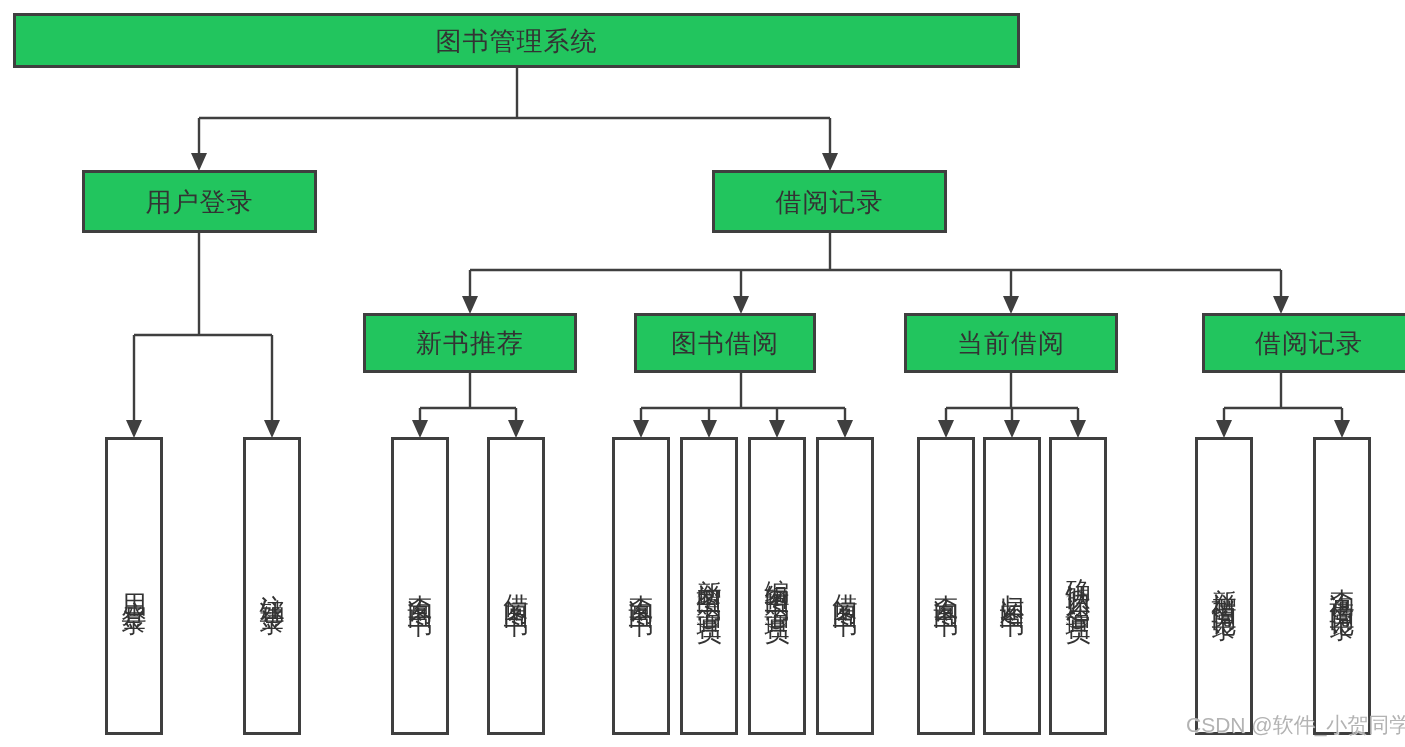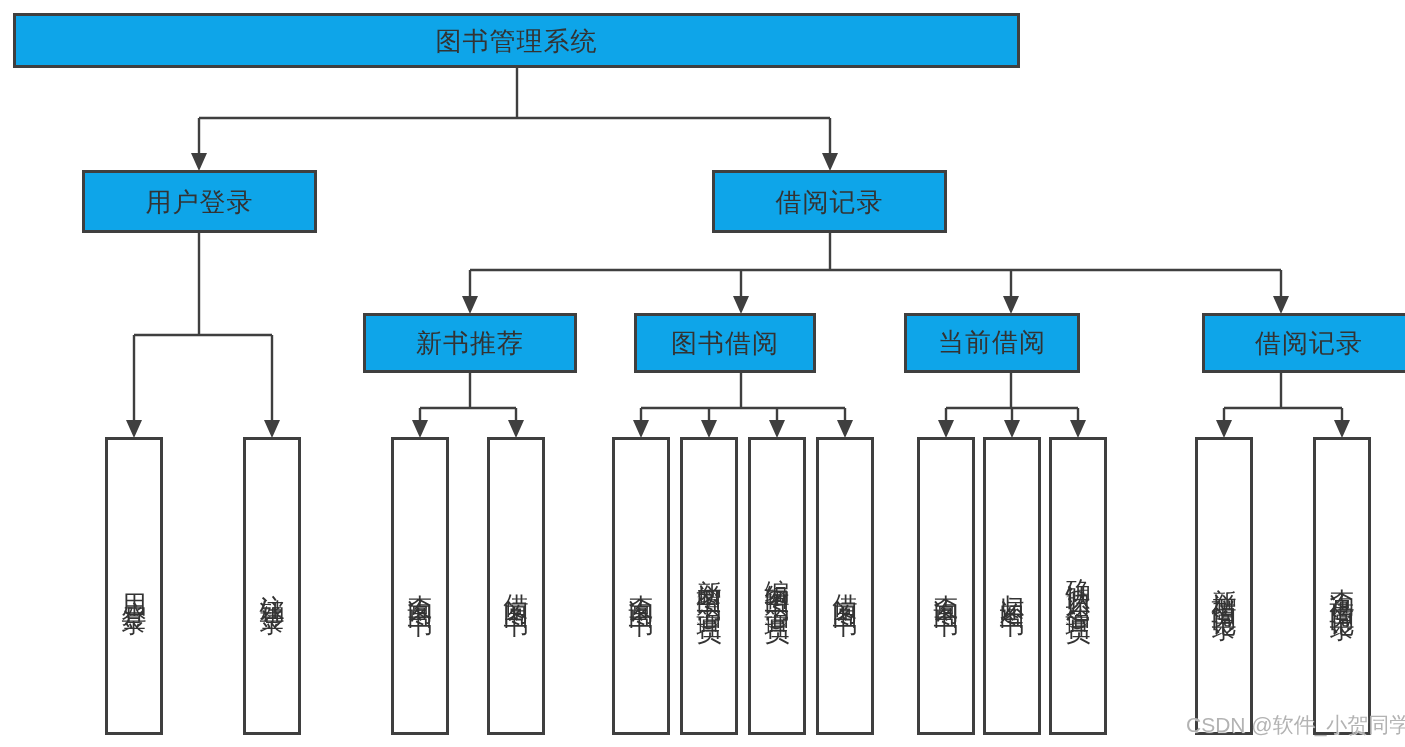--- a/index.html
+++ b/index.html
@@ -10,21 +10,21 @@
     font-family:"Liberation Sans","DejaVu Sans",sans-serif;
     overflow:hidden;
   }
   svg.connectors { position:absolute; left:0; top:0; width:1405px; height:747px; }
   .ln { stroke:#3f3f3f; stroke-width:2.4; fill:none; }
   .ah { fill:#3f3f3f; stroke:none; }
 
   .hbox {
     position:absolute;
     box-sizing:border-box;
-    background:#0ea5e9;
+    background:#22c55e;
     border:3px solid #3f3f3f;
     display:flex; align-items:center; justify-content:center;
   }
   .hbox span {
     font-size:26px; color:#333333; letter-spacing:1px; line-height:1;
     white-space:nowrap;
   }
 
   .vbox {
     position:absolute;
@@ -40,21 +40,21 @@
     font-size:25px; color:#333333;
     letter-spacing:6px; line-height:1;
   }
 
   
   .b-root   { left:13px;  top:13px;  width:1007px; height:55px; }
   .b-login  { left:82px;  top:170px; width:235px;  height:63px; }
   .b-mgmt   { left:712px; top:170px; width:235px;  height:63px; }
   .b-l3-1   { left:363px;  top:313px; width:214px; height:60px;text-align:center; }
   .b-l3-2   { left:634px;  top:313px; width:182px; height:60px; }
-  .b-l3-3   { left:904px;  top:313px; width:176px; height:60px;font-family:Liberation Serif, serif; }
+  .b-l3-3   { left:904px;  top:313px; width:214px; height:60px; }
   .b-l3-4   { left:1202px; top:313px; width:214px; height:60px; }
 
   
   .b-a1 { left:105px; }  .b-a2 { left:243px; }
   .b-b1 { left:391px; }  .b-b2 { left:487px; }
   .b-c1 { left:612px; }  .b-c2 { left:680px; }  .b-c3 { left:748px; }  .b-c4 { left:816px; }
   .b-d1 { left:917px; }  .b-d2 { left:983px; }  .b-d3 { left:1049px; }
   .b-e1 { left:1195px; } .b-e2 { left:1313px; }
 
   .watermark {

